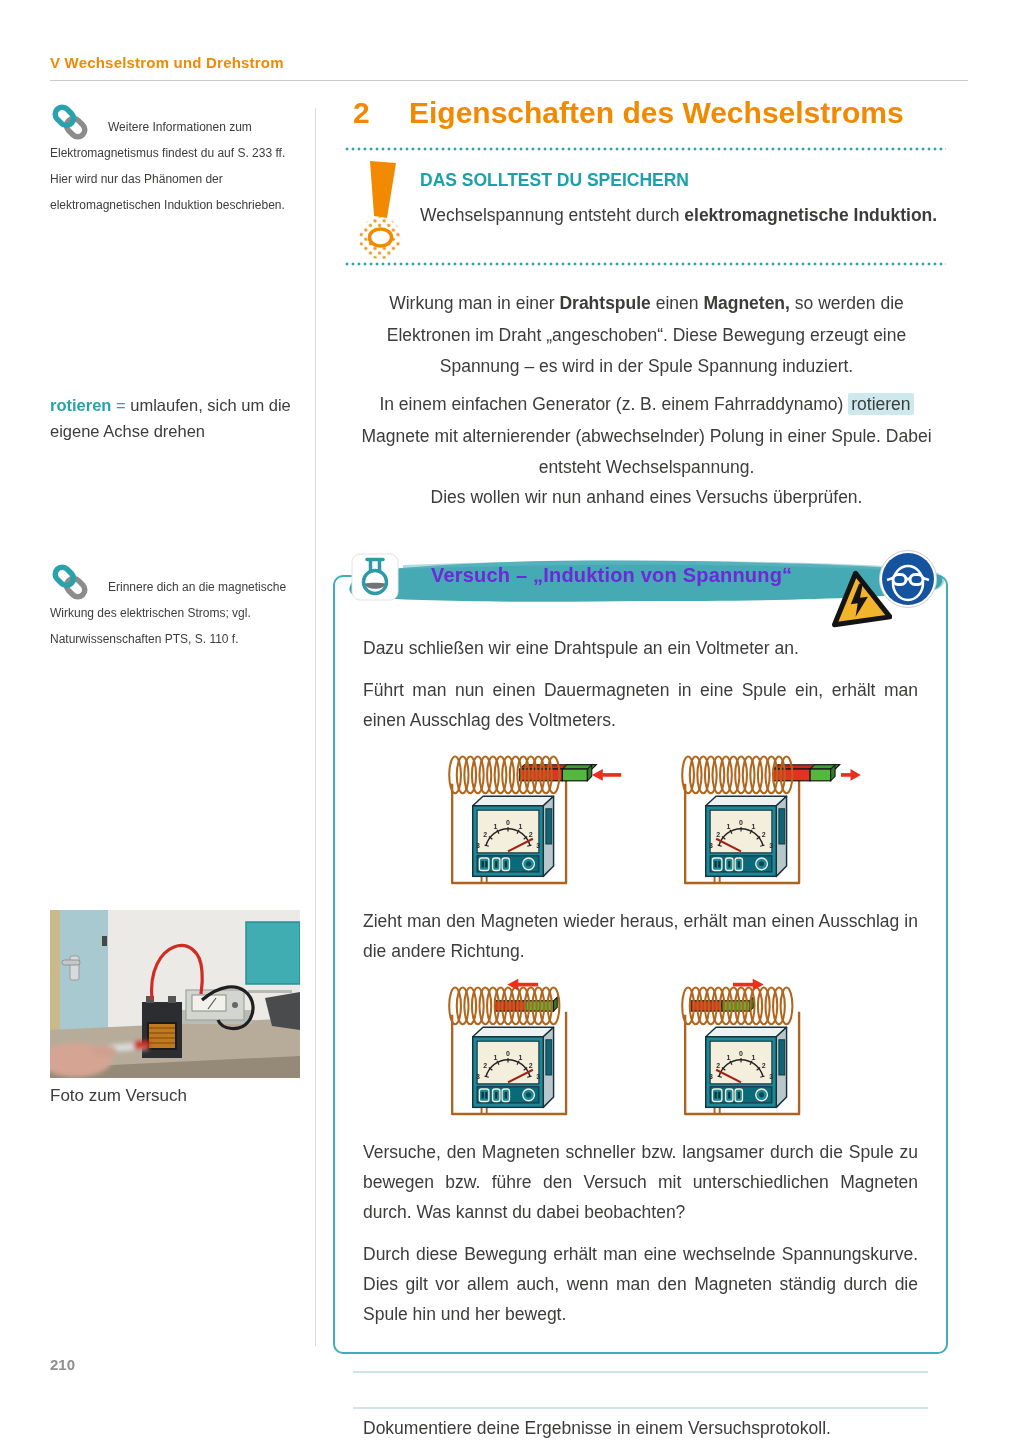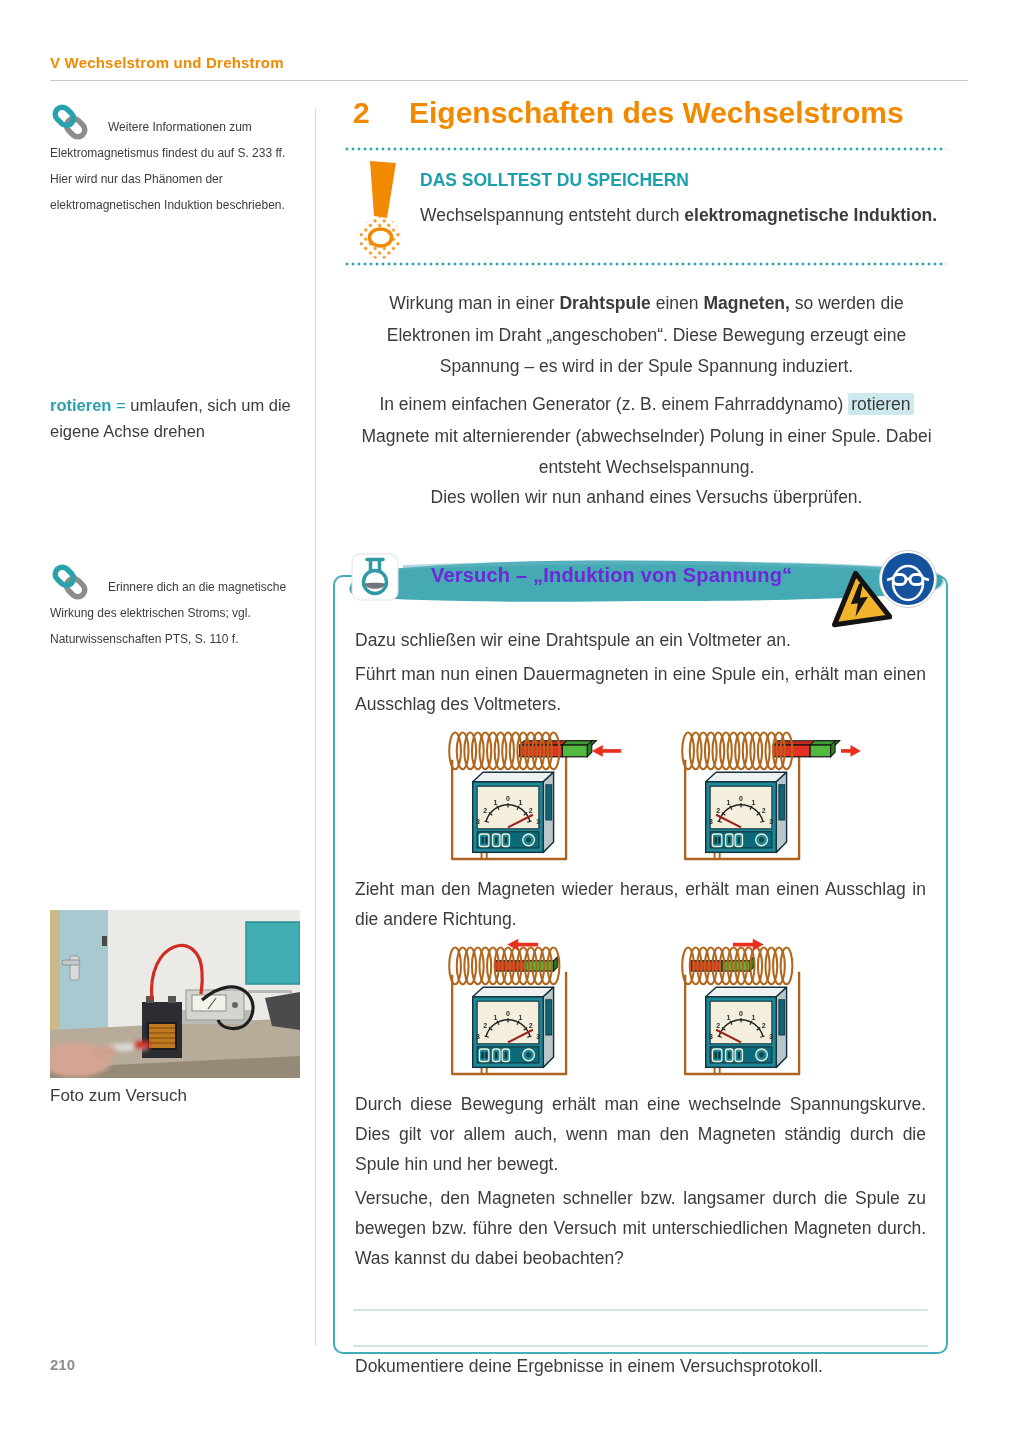--- a/index.html
+++ b/index.html
@@ -30,21 +30,21 @@
   .memo-text{left:420px;top:167px;width:528px;font-size:17.5px;line-height:27px;}
   .memo-title{color:#1ba0ac;font-weight:bold;margin:0 0 8px 0;}
   .memo-body{margin:0;}
   .para{left:345px;width:603px;font-size:17.5px;line-height:31.5px;text-align:justify;}
   .para p{margin:0;text-align:center;}
   b{font-weight:bold;}
   .hl{background:#cde9ee;padding:1px 3px;border-radius:2px;}
   
   .exp-box{left:333px;top:575px;width:615px;height:779px;border:2.5px solid #40adb8;border-radius:10px;box-sizing:border-box;background:#fff;}
   .exp-content{padding:44px 16px 0 16px;font-size:17.5px;line-height:30px;}
-  .exp-content p{margin:4px;text-align:justify;}
+  .exp-content p{margin:12px;text-align:justify;}
   .exp-content p.single{text-align:left;}
   .fig-row{display:flex;gap:41px;margin:3px 0 1px 86px;}
   .answer-line{height:30px;border-bottom:2px solid #cfe4e8;margin:0 2px;}
   .answer-line.first{margin-top:6px;}
   .answer-line.second{height:34px;}
   .closing{margin-top:6px !important;line-height:26px !important;text-align:left !important;}
   
   .exp-banner{left:343px;top:549px;width:604px;height:58px;z-index:3;}
   .exp-banner .title{position:absolute;left:88px;top:15px;color:#6d28d9;font-size:20px;font-weight:bold;letter-spacing:.2px;}
   .flask-badge{position:absolute;left:8px;top:4px;width:48px;height:48px;}
@@ -362,22 +362,22 @@
         <g transform="rotate(-63 96 142)">
           <line x1="96" y1="142" x2="96" y2="104" stroke="#9e2317" stroke-width="3"></line>
         </g>
         <g>
           <line x1="85" y1="9" x2="113" y2="9" stroke="#e8301d" stroke-width="5"></line>
           <polygon points="127,9 112,1 112,17" fill="#e8301d"></polygon>
         </g>
       </svg>
     </div>
 
+    <p>Versuche, den Magneten schneller bzw. langsamer durch die Spule zu bewegen bzw. führe den Versuch mit unterschiedlichen Magneten durch. Was kannst du dabei beobachten?</p>
     <p>Durch diese Bewegung erhält man eine wechselnde Spannungskurve. Dies gilt vor allem auch, wenn man den Magneten ständig durch die Spule hin und her bewegt.</p>
-    <p>Versuche, den Magneten schneller bzw. langsamer durch die Spule zu bewegen bzw. führe den Versuch mit unterschiedlichen Magneten durch. Was kannst du dabei beobachten?</p>
 
     <div class="answer-line first"></div>
     <div class="answer-line second"></div>
 
     <p class="closing">Dokumentiere deine Ergebnisse in einem Versuchsprotokoll.</p>
   </div>
 </div>
 
 <div class="abs exp-banner">
   <svg width="604" height="58" viewBox="0 0 604 58" style="position:absolute;left:0;top:0">

